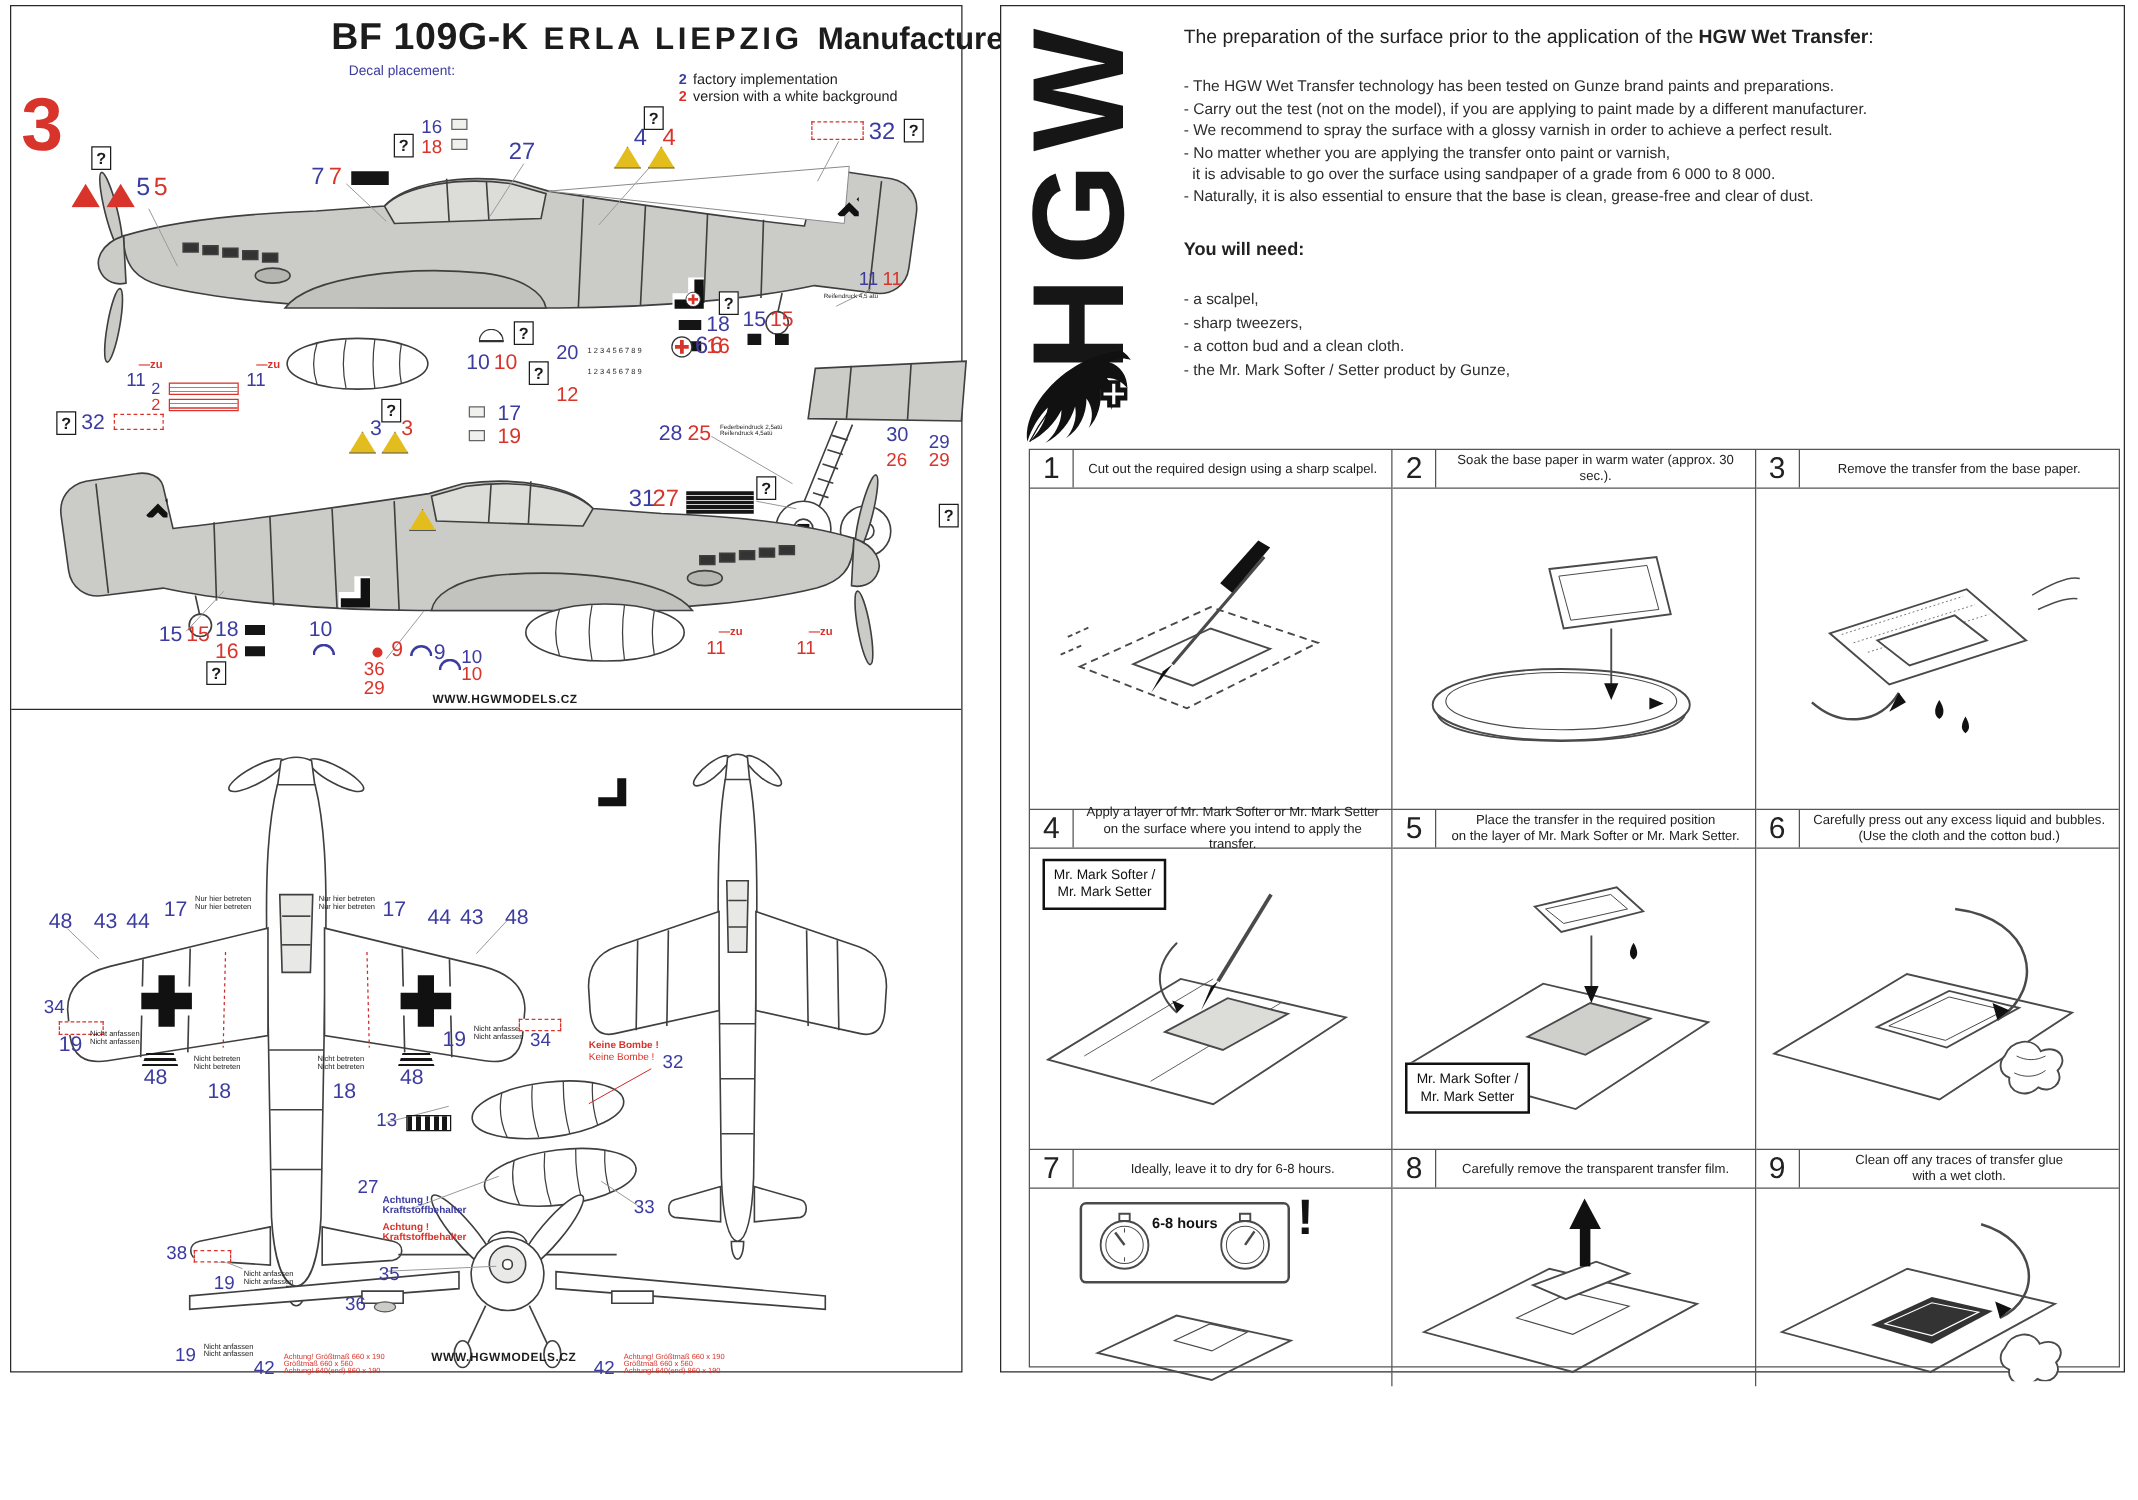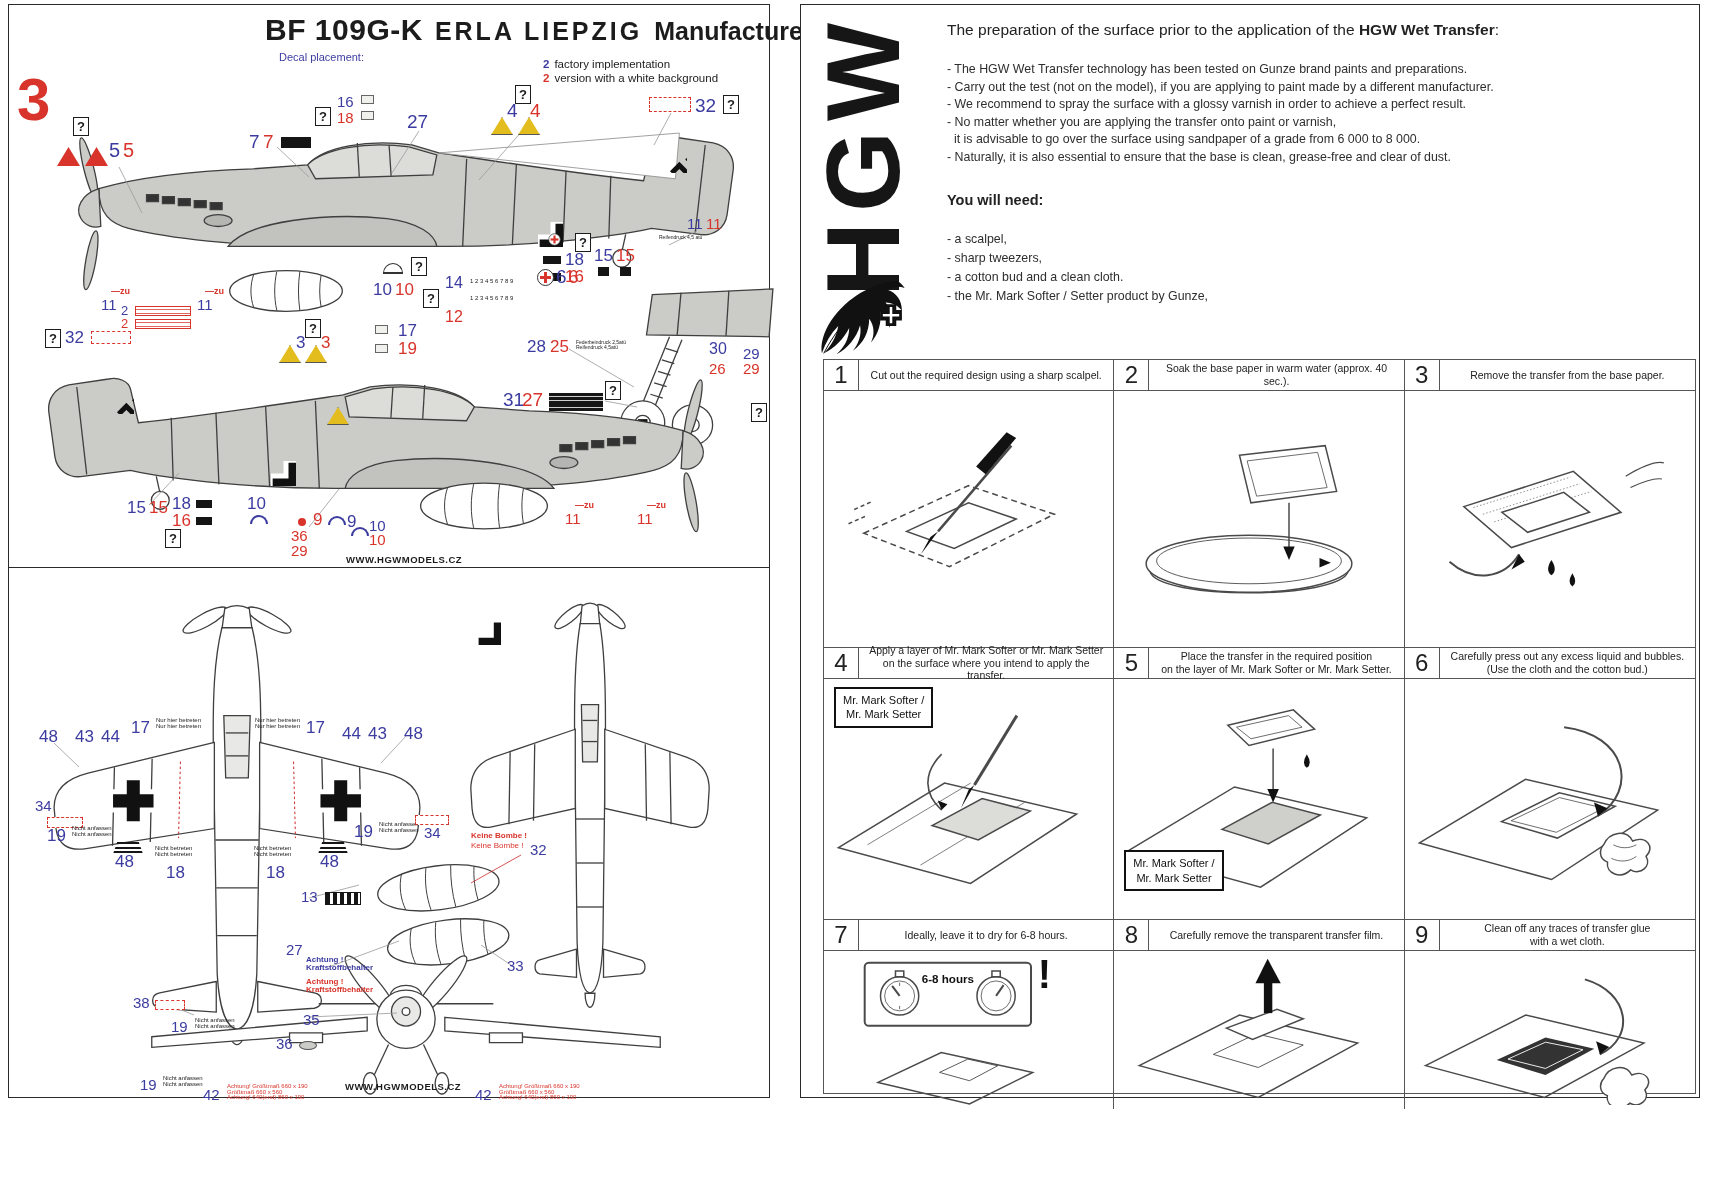--- a/index.html
+++ b/index.html
@@ -298,21 +298,21 @@
       <div class="co c-r" style="font-size: 17px; left: 556px; top: 264px;">16</div>
       <div class="icon i-rect" style="width: 18px; height: 8px; left: 534px; top: 268px;"></div>
       <div class="co c-b" style="font-size: 17px; left: 585px; top: 243px;">15</div>
       <div class="co c-r" style="font-size: 17px; left: 607px; top: 243px;">15</div>
       <div class="icon i-rect" style="width: 11px; height: 9px; left: 589px; top: 262px;"></div>
       <div class="icon i-rect" style="width: 11px; height: 9px; left: 611px; top: 262px;"></div>
       <div class="icon i-dome" style="left: 374px; top: 258px;"></div>
       <div class="icon i-q" style="left: 402px; top: 252px;">?</div>
       <div class="co c-b" style="font-size: 17px; left: 364px; top: 277px;">10</div>
       <div class="co c-r" style="font-size: 17px; left: 386px; top: 277px;">10</div>
-      <div class="co c-b" style="font-size: 16px; left: 436px; top: 270px;">14</div>
+      <div class="co c-b" style="font-size: 16px; left: 436px; top: 270px;">20</div>
       <div class="co c-k" style="font-size: 6px; left: 461px; top: 274px;">1 2 3 4 5 6 7 8 9</div>
       <div class="icon i-q" style="left: 414px; top: 284px;">?</div>
       <div class="co c-r" style="font-size: 16px; left: 436px; top: 304px;">12</div>
       <div class="co c-k" style="font-size: 6px; left: 461px; top: 291px;">1 2 3 4 5 6 7 8 9</div>
       <div class="icon i-roundel" style="left: 528px; top: 264px;"></div>
       <div class="co c-b" style="font-size: 19px; left: 547px; top: 263px;">6</div>
       <div class="co c-r" style="font-size: 19px; left: 559px; top: 263px;">6</div>
       <div class="icon i-roundel small" style="left: 537px; top: 226px;"></div>
       <div class="co c-b" style="font-size: 17px; left: 518px; top: 334px;">28</div>
       <div class="co c-r" style="font-size: 17px; left: 541px; top: 334px; text-align: center;">25</div>
@@ -474,21 +474,21 @@
           <path d="M118,118 L100,142 L110,124 Z" fill="#111" stroke="none"></path>
           <path d="M200,20 L168,58 L158,50 L190,14 Z" fill="#111" stroke="none"></path>
         </g>
           </svg>
         </div>
     </div>
 
     <div class="cell">
       <div class="cell-head">
           <div class="step-num">2</div>
-        <div class="step-title">Soak the base paper in warm water (approx. 40 sec.).</div>
+        <div class="step-title">Soak the base paper in warm water (approx. 30 sec.).</div>
         </div>
       <div class="cell-body">
           <svg width="270" height="200" viewBox="0 0 280 210">
         <g fill="none" stroke="#4a4a4a" stroke-width="1.5">
           <path d="M130,38 L220,28 L232,76 L142,88 Z"></path>
           <path d="M138,44 L212,35 L222,72 L148,81 Z" stroke-width="0.8"></path>
           <line x1="182" y1="88" x2="182" y2="136"></line>
           <path d="M176,134 L188,134 L182,148 Z" fill="#111" stroke="none"></path>
           <ellipse cx="140" cy="152" rx="108" ry="30"></ellipse>
           <ellipse cx="140" cy="149" rx="97" ry="24" stroke-width="0.9"></ellipse>

